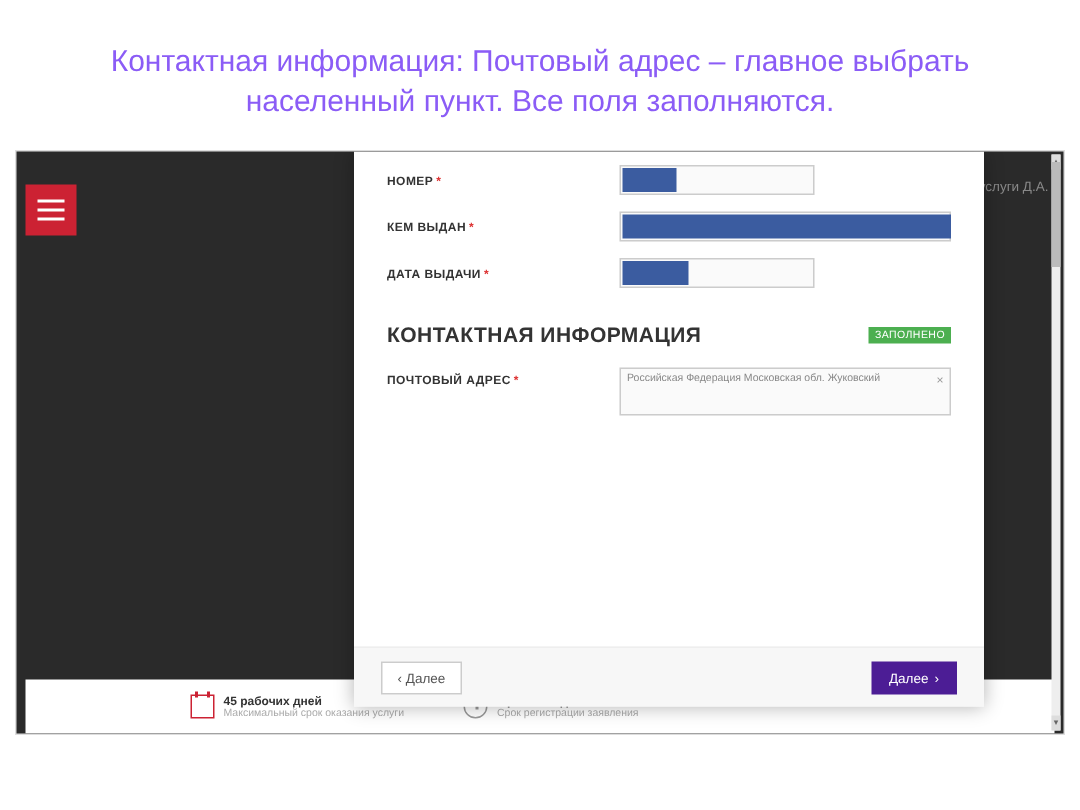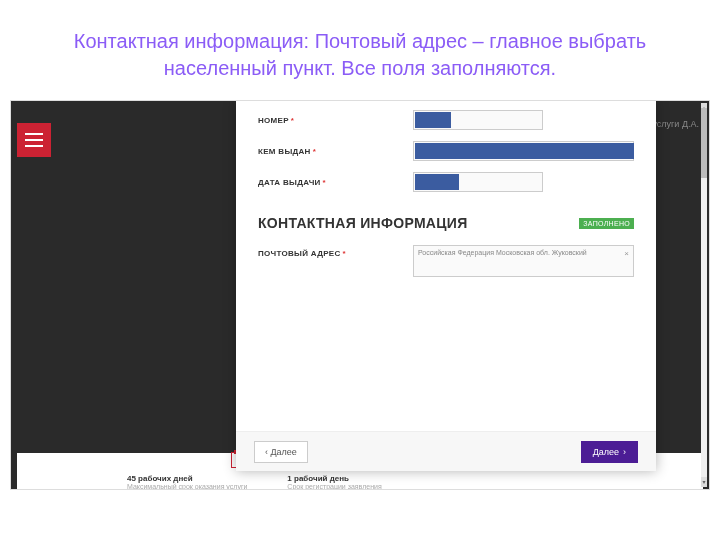--- a/index.html
+++ b/index.html
@@ -18,21 +18,21 @@
   .fill-bar { position: absolute; left: 1px; top: 1px; bottom: 1px; background: #3b5ca0; }
   .section-head { display: flex; justify-content: space-between; align-items: center; margin: 22px 0 14px; }
   .section-title { font-size: 14px; font-weight: 700; letter-spacing: .3px; color: #333; }
   .badge { background: #4caf50; color: #fff; font-size: 7px; padding: 2px 4px; letter-spacing: .3px; }
   .addr-box { flex: 1; height: 32px; border: 1px solid #ccc; background: #fafafa; padding: 3px 4px; font-size: 7px; color: #888; line-height: 1.25; position: relative; }
   .addr-close { position: absolute; right: 4px; top: 3px; font-size: 8px; color: #999; }
   .modal-footer { position: absolute; left: 0; right: 0; bottom: 0; height: 40px; border-top: 1px solid #eee; background: #f7f7f7; display: flex; justify-content: space-between; align-items: center; padding: 0 18px; }
   .btn-back { font-size: 9px; color: #555; background: #fff; border: 1px solid #ccc; padding: 5px 10px; cursor: pointer; }
   .btn-next { font-size: 9px; color: #fff; background: #4c1d95; border: none; padding: 6px 12px; cursor: pointer; display: flex; align-items: flex-end; gap: 4px; }
   .bottom-strip { position: absolute; left: 6px; bottom: 0; right: 6px; height: 36px; background: #fff; display: flex; align-items: center; gap: 40px; padding: 0 110px; }
-  .info-block { display: flex; align-items: flex-end; gap: 6px; flex-direction: column; }
+  .info-block { display: flex; align-items: flex-start; gap: 6px; }
   .cal-icon { width: 16px; height: 16px; border: 1.5px solid #c23; position: relative; }
   .cal-icon::before { content:""; position:absolute; top:-3px; left:2px; width:2px; height:4px; background:#c23; }
   .cal-icon::after { content:""; position:absolute; top:-3px; right:2px; width:2px; height:4px; background:#c23; }
   .clock-icon { width: 16px; height: 16px; border: 1.5px solid #999; border-radius: 50%; position: relative; }
   .clock-icon::before { content:""; position:absolute; left:50%; top:20%; width:1.5px; height:6px; background:#999; transform-origin:bottom; }
   .info-text .t1 { font-size: 8px; font-weight: 700; color: #333; }
   .info-text .t2 { font-size: 7px; color: #aaa; }
   .scrollbar { position: absolute; right: 2px; top: 2px; bottom: 2px; width: 6px; }
   .scroll-track { position: absolute; inset: 0; background: #eee; }
   .scroll-thumb { position: absolute; left: 0; right: 0; top: 5px; height: 70px; background: #bbb; }

